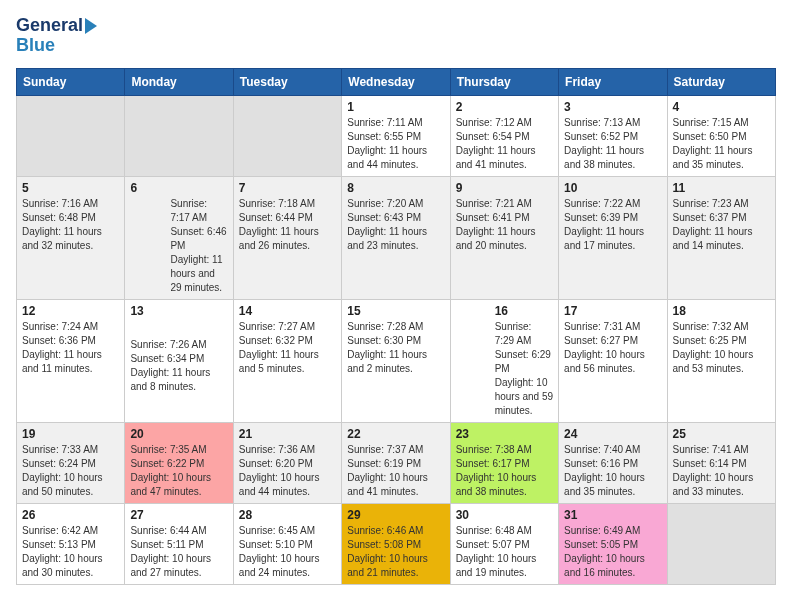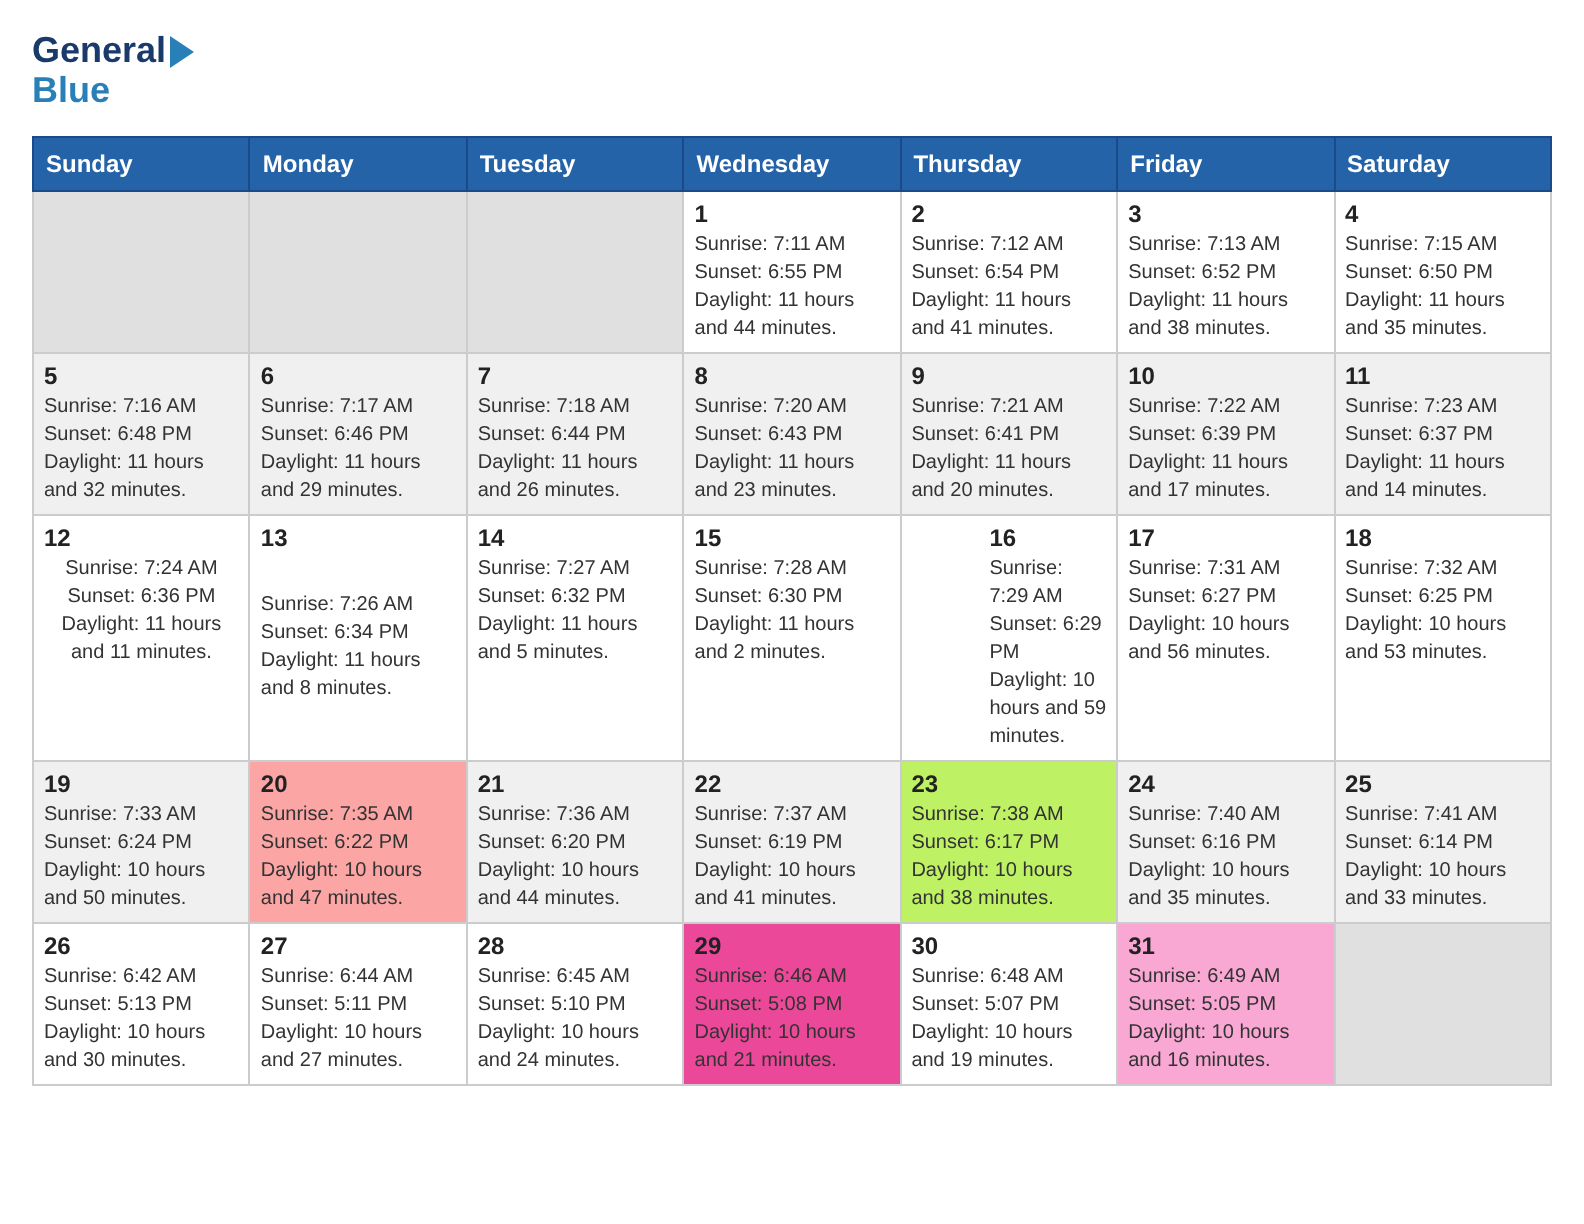--- a/index.html
+++ b/index.html
@@ -159,21 +159,21 @@
       </tr>
       <tr>
         <td style="background: rgb(240, 240, 240);">
           <div class="day-number">5</div>
           <div class="day-info" style="white-space: pre-line;">Sunrise: 7:16 AM
 Sunset: 6:48 PM
 Daylight: 11 hours and 32 minutes.</div>
         </td>
         <td style="background: rgb(240, 240, 240);">
           <div class="day-number">6</div>
-          <div class="day-info" style="white-space: pre-line;">Sunrise: 7:17 AM
+          <div class="day-info" style="white-space: pre-line; margin-left: 40px;">Sunrise: 7:17 AM
 Sunset: 6:46 PM
 Daylight: 11 hours and 29 minutes.</div>
         </td>
         <td style="background: rgb(240, 240, 240);">
           <div class="day-number">7</div>
           <div class="day-info" style="white-space: pre-line;">Sunrise: 7:18 AM
 Sunset: 6:44 PM
 Daylight: 11 hours and 26 minutes.</div>
         </td>
         <td style="background: rgb(240, 240, 240);">
@@ -197,21 +197,21 @@
         <td style="background: rgb(240, 240, 240);">
           <div class="day-number">11</div>
           <div class="day-info" style="white-space: pre-line;">Sunrise: 7:23 AM
 Sunset: 6:37 PM
 Daylight: 11 hours and 14 minutes.</div>
         </td>
       </tr>
       <tr>
         <td style="background: rgb(255, 255, 255);">
           <div class="day-number">12</div>
-          <div class="day-info" style="white-space: pre-line; text-align: center;">Sunrise: 7:24 AM
+          <div class="day-info" style="white-space: pre-line;">Sunrise: 7:24 AM
 Sunset: 6:36 PM
 Daylight: 11 hours and 11 minutes.</div>
         </td>
         <td style="background: rgb(255, 255, 255);">
           <div class="day-number">13</div>
           <div class="day-info" style="white-space: pre-line; margin-top: 20px;">Sunrise: 7:26 AM
 Sunset: 6:34 PM
 Daylight: 11 hours and 8 minutes.</div>
         </td>
         <td style="background: rgb(255, 255, 255);">
@@ -301,21 +301,21 @@
           <div class="day-info" style="white-space: pre-line;">Sunrise: 6:44 AM
 Sunset: 5:11 PM
 Daylight: 10 hours and 27 minutes.</div>
         </td>
         <td style="background: rgb(255, 255, 255);">
           <div class="day-number">28</div>
           <div class="day-info" style="white-space: pre-line;">Sunrise: 6:45 AM
 Sunset: 5:10 PM
 Daylight: 10 hours and 24 minutes.</div>
         </td>
-        <td style="background: #ec4899;">
+        <td style="background: #eab308;">
           <div class="day-number">29</div>
           <div class="day-info" style="white-space: pre-line;">Sunrise: 6:46 AM
 Sunset: 5:08 PM
 Daylight: 10 hours and 21 minutes.</div>
         </td>
         <td style="background: rgb(255, 255, 255);">
           <div class="day-number">30</div>
           <div class="day-info" style="white-space: pre-line;">Sunrise: 6:48 AM
 Sunset: 5:07 PM
 Daylight: 10 hours and 19 minutes.</div>

